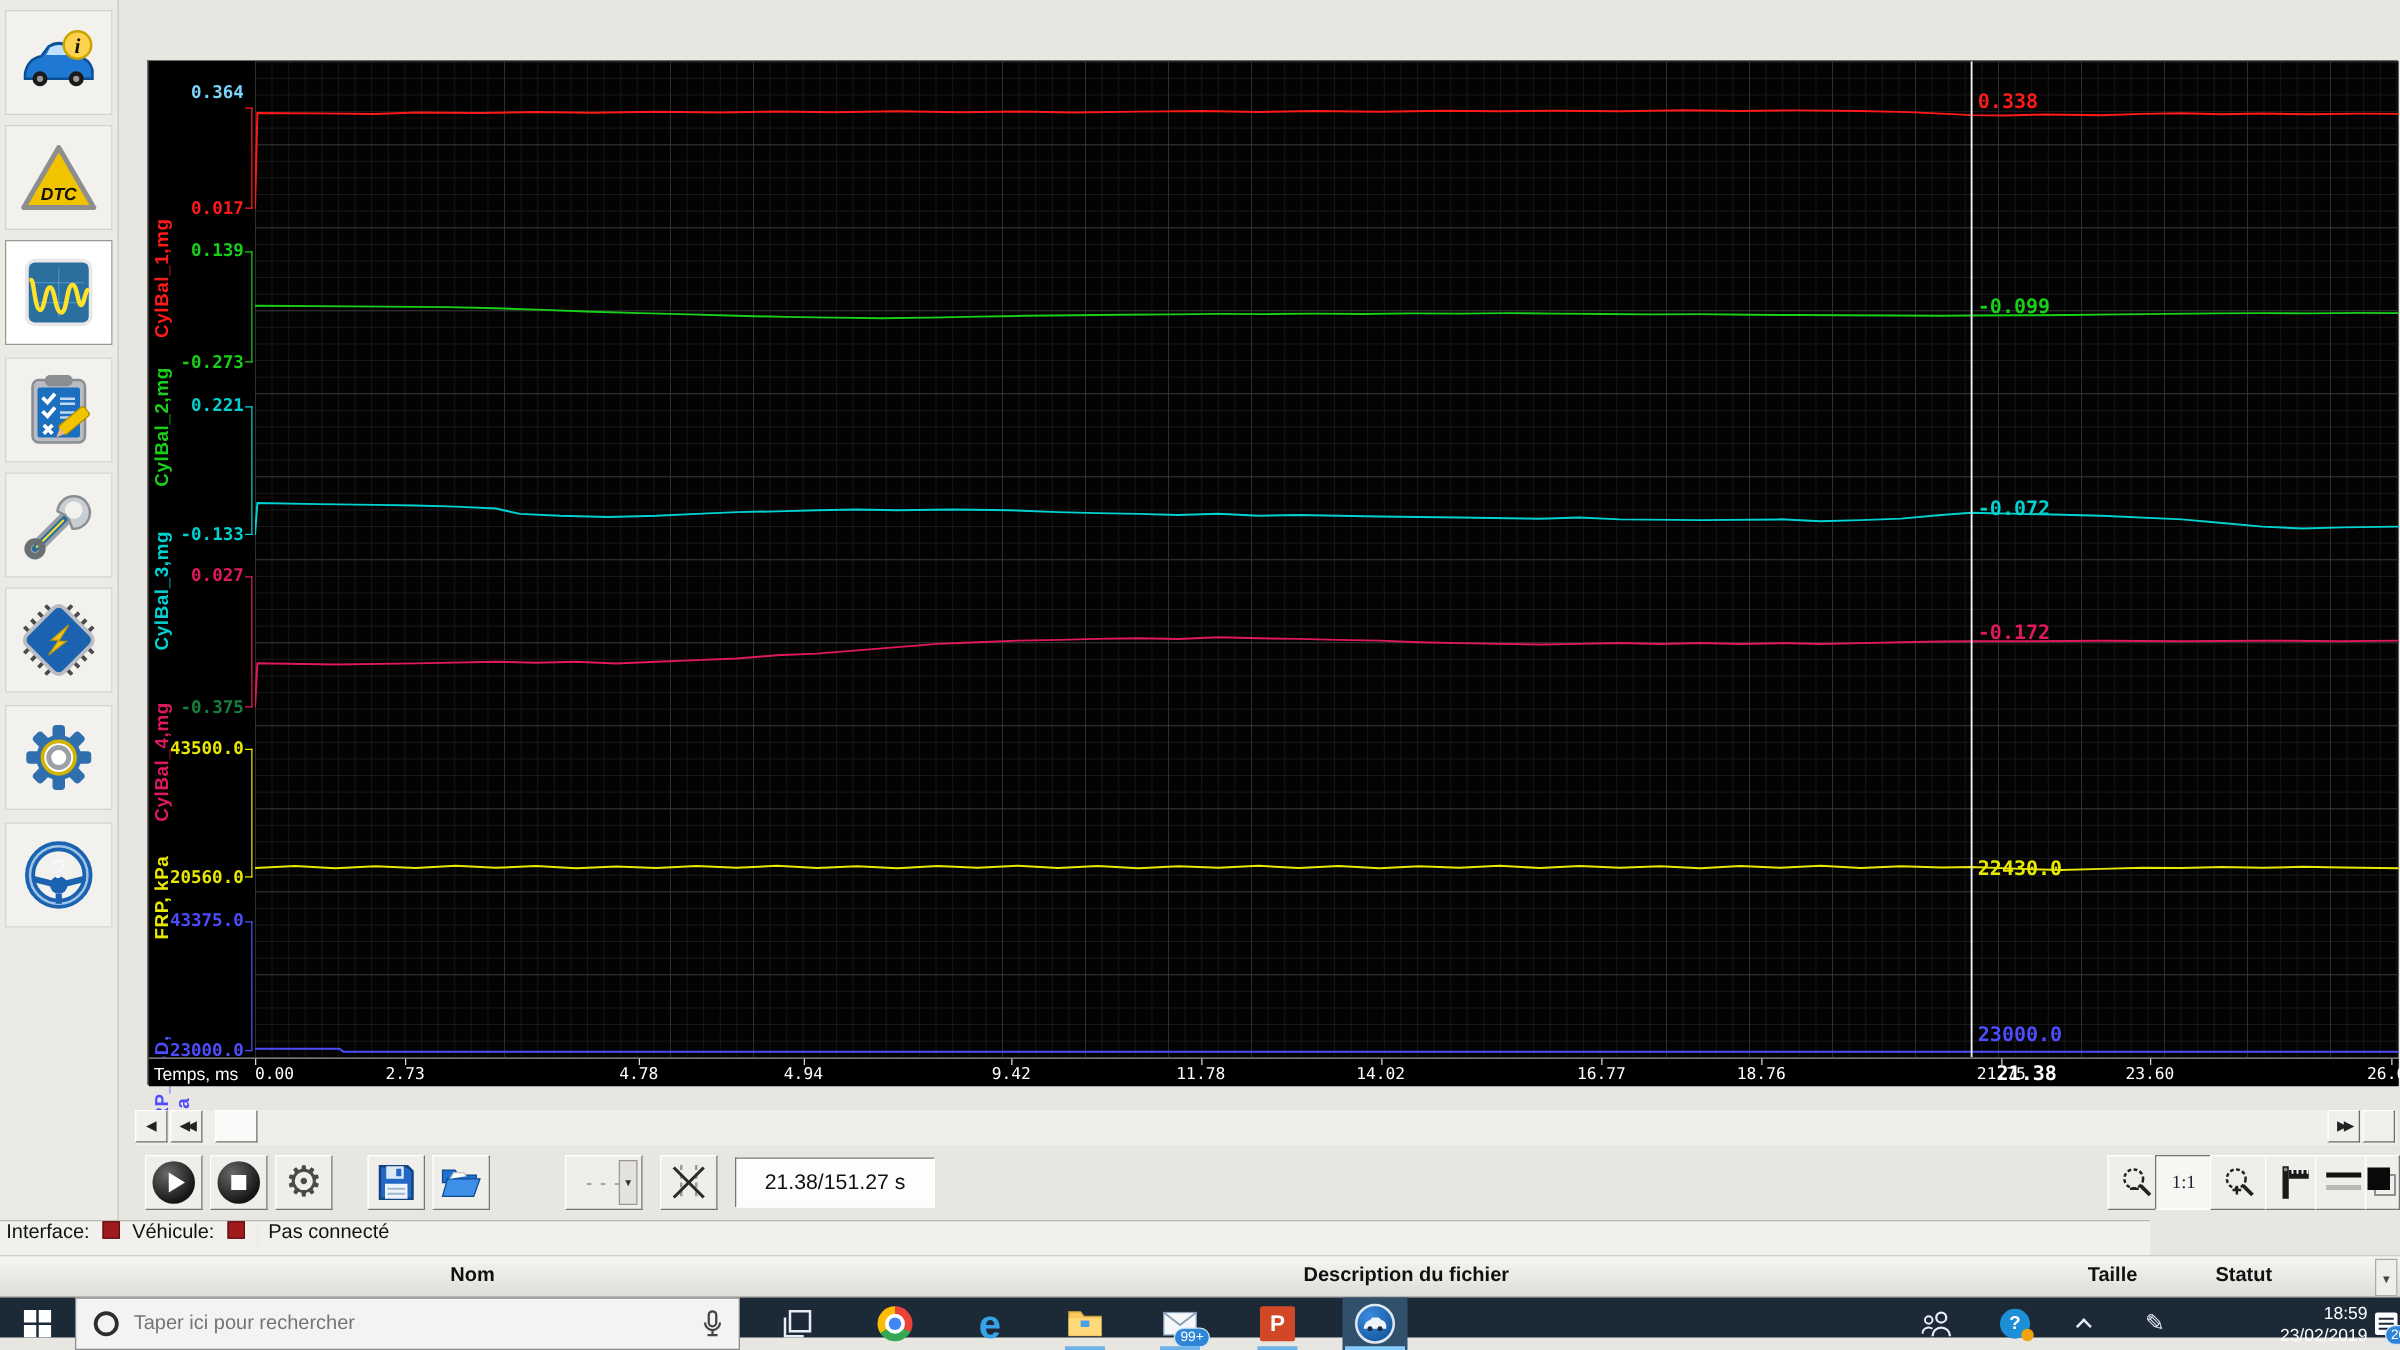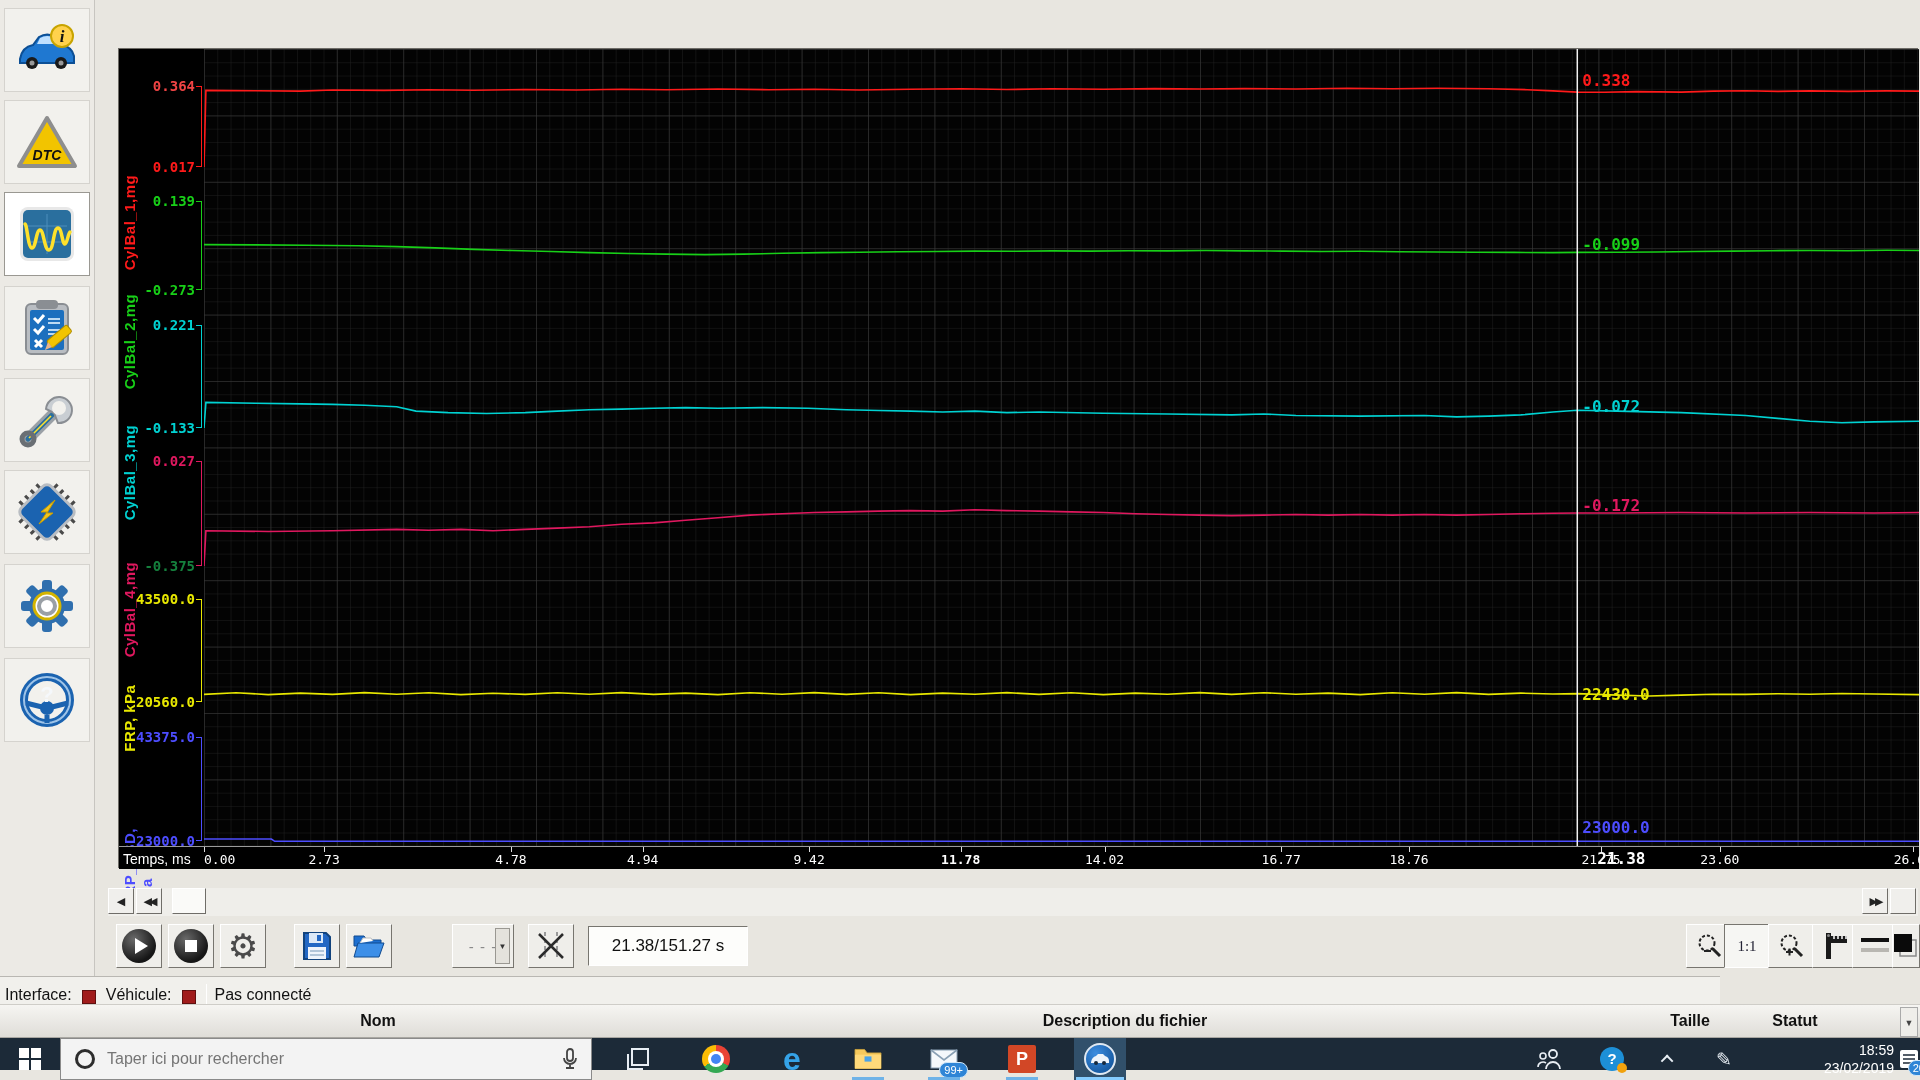--- a/index.html
+++ b/index.html
@@ -63,21 +63,21 @@
   .sq { width:12px; height:12px; background:#fff; }
   #timebox { position:absolute; left:588px; top:4px; width:160px; height:40px; background:#fdfdfb;
              border:1px solid; border-color:#77756f #ffffff #ffffff #77756f;
              font-size:17px; color:#111; display:flex; align-items:center; justify-content:center; }
   #btn-actual { font:15px "Liberation Serif",serif; color:#223; }
   .tbtn.pressed { border-color:#77756f #ffffff #ffffff #77756f; background:#f6f6f3; }
 
   
   #statusbar { position:absolute; left:0; top:976px; width:1720px; height:28px; background:#f1f0ec;
                border-top:1px solid #b9b7b2; font-size:16px; color:#111;
-               display:flex; align-items:flex-end; }
+               display:flex; align-items:flex-start; }
   .stsq { display:inline-block; width:14px; height:14px; background:#a01b1b; border:1px solid #5f0f0f;
           margin:0 10px; }
   .stsep { width:1px; height:20px; background:#b0aeaa; border-right:1px solid #fff; margin-right:8px; }
 
   
   #filehead { position:absolute; left:0; top:1004px; width:1920px; height:34px;
               background:linear-gradient(#f6f5f2,#dfddd8); border-top:1px solid #cfcdc8;
               border-bottom:1px solid #a9a7a2; }
   .fh { position:absolute; top:7px; transform:translateX(-50%); font-weight:bold; font-size:16px; color:#111; }
   #tbl-scroll { position:absolute; right:2px; top:2px; width:18px; height:30px; background:#efeeea;
@@ -211,21 +211,21 @@
         <path d="M8 32 L24 36 M50 32 L34 36 M29 44 v8" stroke="#1b63b0" stroke-width="5"></path>
         <text x="29" y="31" text-anchor="middle" font-family="Liberation Sans,sans-serif" font-weight="bold" font-size="22" fill="#f5f8fb">?</text>
       </svg>
     </div>
   </div>
 
 
   <div id="chart">
     <div id="gutter" style="background:#000">
         <div class="chname" style="color: rgb(255, 26, 26); top: 77.5px;">CylBal_1,mg</div>
-        <div class="tickv" style="color: #ef4444; top: 29px; text-align: center;">0.364</div>
+        <div class="tickv" style="color: #7dd3fc; top: 17px; text-align: center;">0.364</div>
         <div class="tickv" style="color: rgb(255, 26, 26); top: 110px;">0.017</div>
         <div class="bracket" style="top: 37px; height: 81px; border-right: 1px solid rgb(255, 26, 26); border-bottom: 1px solid rgb(255, 26, 26); border-top: 1px solid rgb(255, 26, 26);"></div>
         <div class="chname" style="color: rgb(24, 208, 24); top: 196.5px;">CylBal_2,mg</div>
         <div class="tickv" style="color: rgb(24, 208, 24); top: 144px;">0.139</div>
         <div class="tickv" style="color: rgb(24, 208, 24); top: 233px;">-0.273</div>
         <div class="bracket" style="top: 152px; height: 89px; border-right: 1px solid rgb(24, 208, 24); border-bottom: 1px solid rgb(24, 208, 24); border-top: 1px solid rgb(24, 208, 24);"></div>
         <div class="chname" style="color: rgb(0, 210, 210); top: 327.5px;">CylBal_3,mg</div>
         <div class="tickv" style="color: rgb(0, 210, 210); top: 268px;">0.221</div>
         <div class="tickv" style="color: rgb(0, 210, 210); top: 371px;">-0.133</div>
         <div class="bracket" style="top: 276px; height: 103px; border-right: 1px solid rgb(0, 210, 210); border-bottom: 1px solid rgb(0, 210, 210); border-top: 1px solid rgb(0, 210, 210);"></div>
@@ -278,21 +278,21 @@
         <span class="xtick" style="left: 85px; transform: translateX(0px);">0.00</span>
         <div class="xmark" style="left: 205.114px;"></div>
         <span class="xtick" style="left: 205.114px;">2.73</span>
         <div class="xmark" style="left: 392.03px;"></div>
         <span class="xtick" style="left: 392.03px;">4.78</span>
         <div class="xmark" style="left: 523.706px;"></div>
         <span class="xtick" style="left: 523.706px;">4.94</span>
         <div class="xmark" style="left: 690.067px;"></div>
         <span class="xtick" style="left: 690.067px;">9.42</span>
         <div class="xmark" style="left: 841.655px;"></div>
-        <span class="xtick" style="left: 841.655px; font-weight: bold;">11.78</span>
+        <span class="xtick" style="left: 841.655px;">11.78</span>
         <div class="xmark" style="left: 985.536px;"></div>
         <span class="xtick" style="left: 985.536px;">14.02</span>
         <div class="xmark" style="left: 1162.17px;"></div>
         <span class="xtick" style="left: 1162.17px;">16.77</span>
         <div class="xmark" style="left: 1290px;"></div>
         <span class="xtick" style="left: 1290px;">18.76</span>
         <div class="xmark" style="left: 1482.05px;"></div>
         <span class="xtick" style="left: 1482.05px;">21.75</span>
         <div class="xmark" style="left: 1600.88px;"></div>
         <span class="xtick" style="left: 1600.88px;">23.60</span>

